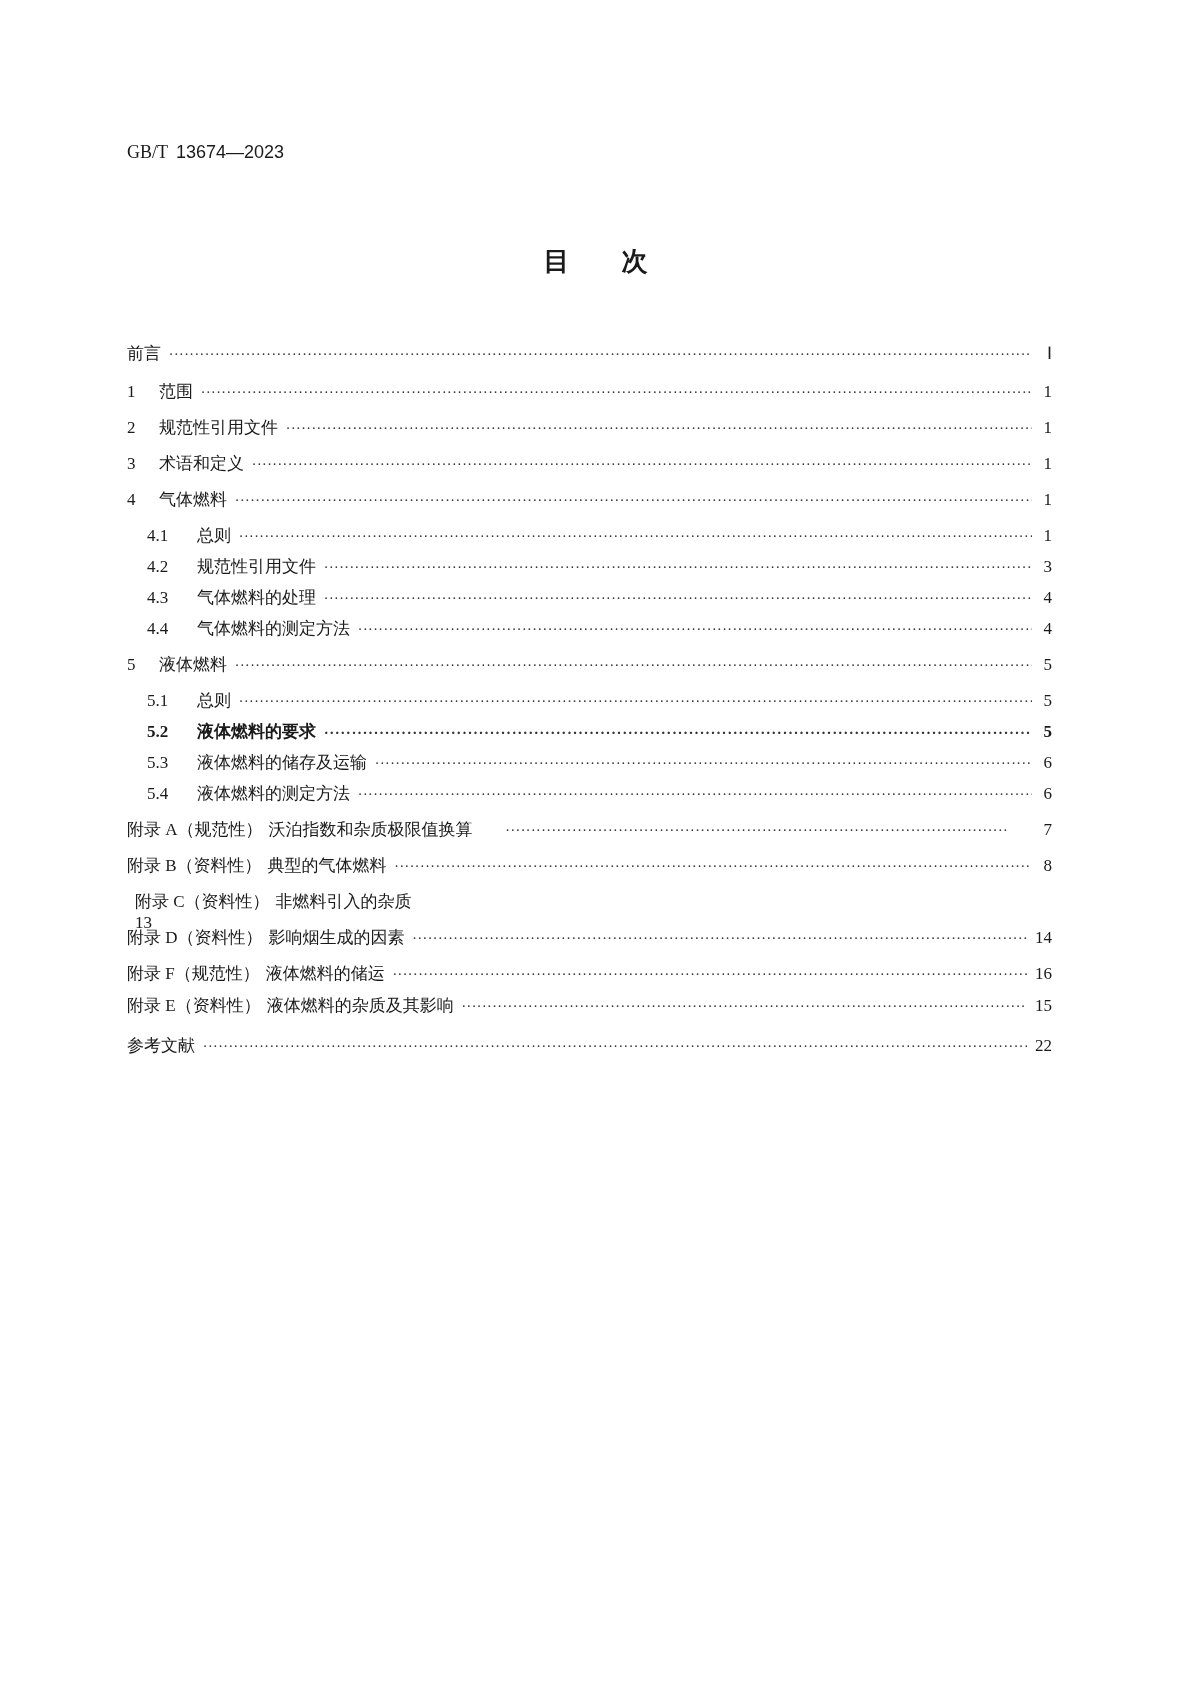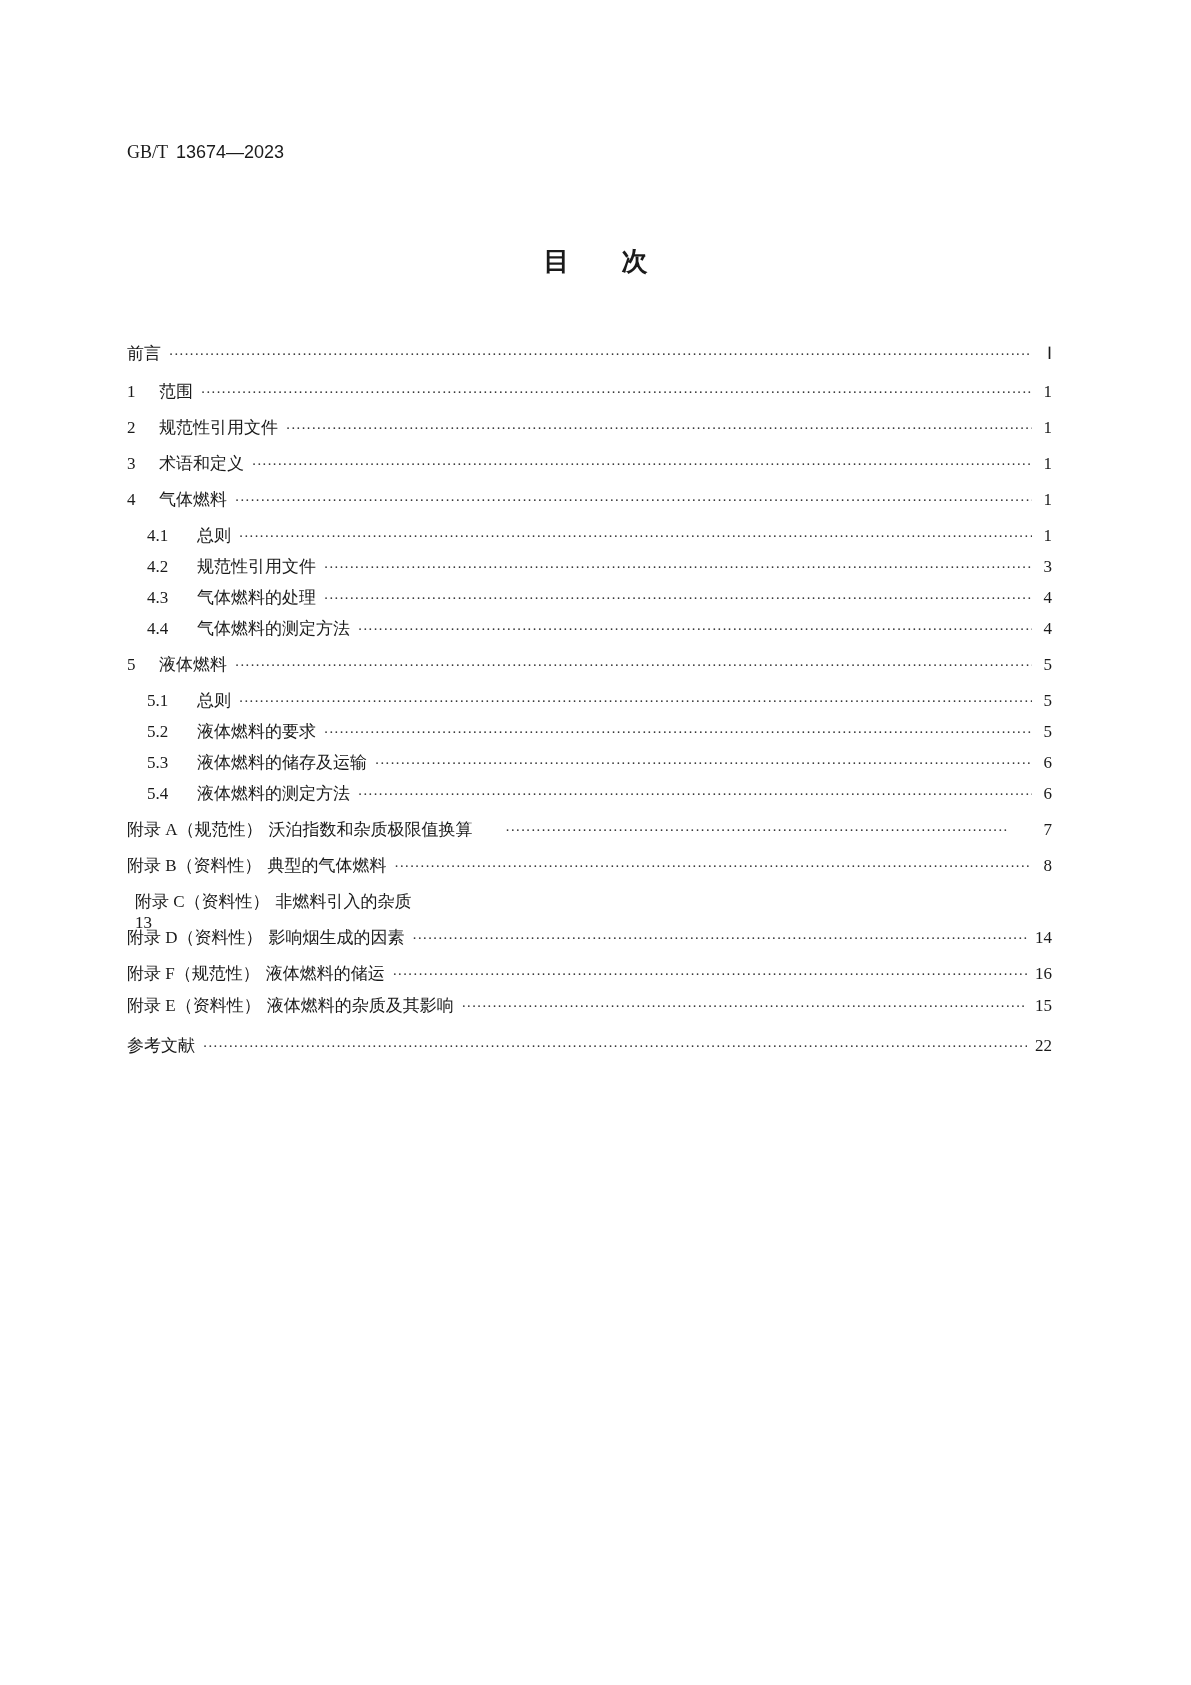--- a/index.html
+++ b/index.html
@@ -80,21 +80,21 @@
     <div class="row l1" style="top: 311px;">
       <span class="label"><span class="n">5</span><span>液体燃料</span></span>
       <span class="dots"></span>
       <span class="page">5</span>
     </div>
     <div class="row sub" style="top: 347px;">
       <span class="label"><span class="n">5.1</span><span>总则</span></span>
       <span class="dots"></span>
       <span class="page">5</span>
     </div>
-    <div class="row sub" style="top: 378px;">
+    <div class="row sub" style="top: 378px; font-weight: bold;">
       <span class="label"><span class="n">5.2</span><span>液体燃料的要求</span></span>
       <span class="dots"></span>
       <span class="page">5</span>
     </div>
     <div class="row sub" style="top: 409px;">
       <span class="label"><span class="n">5.3</span><span>液体燃料的储存及运输</span></span>
       <span class="dots"></span>
       <span class="page">6</span>
     </div>
     <div class="row sub" style="top: 440px;">

